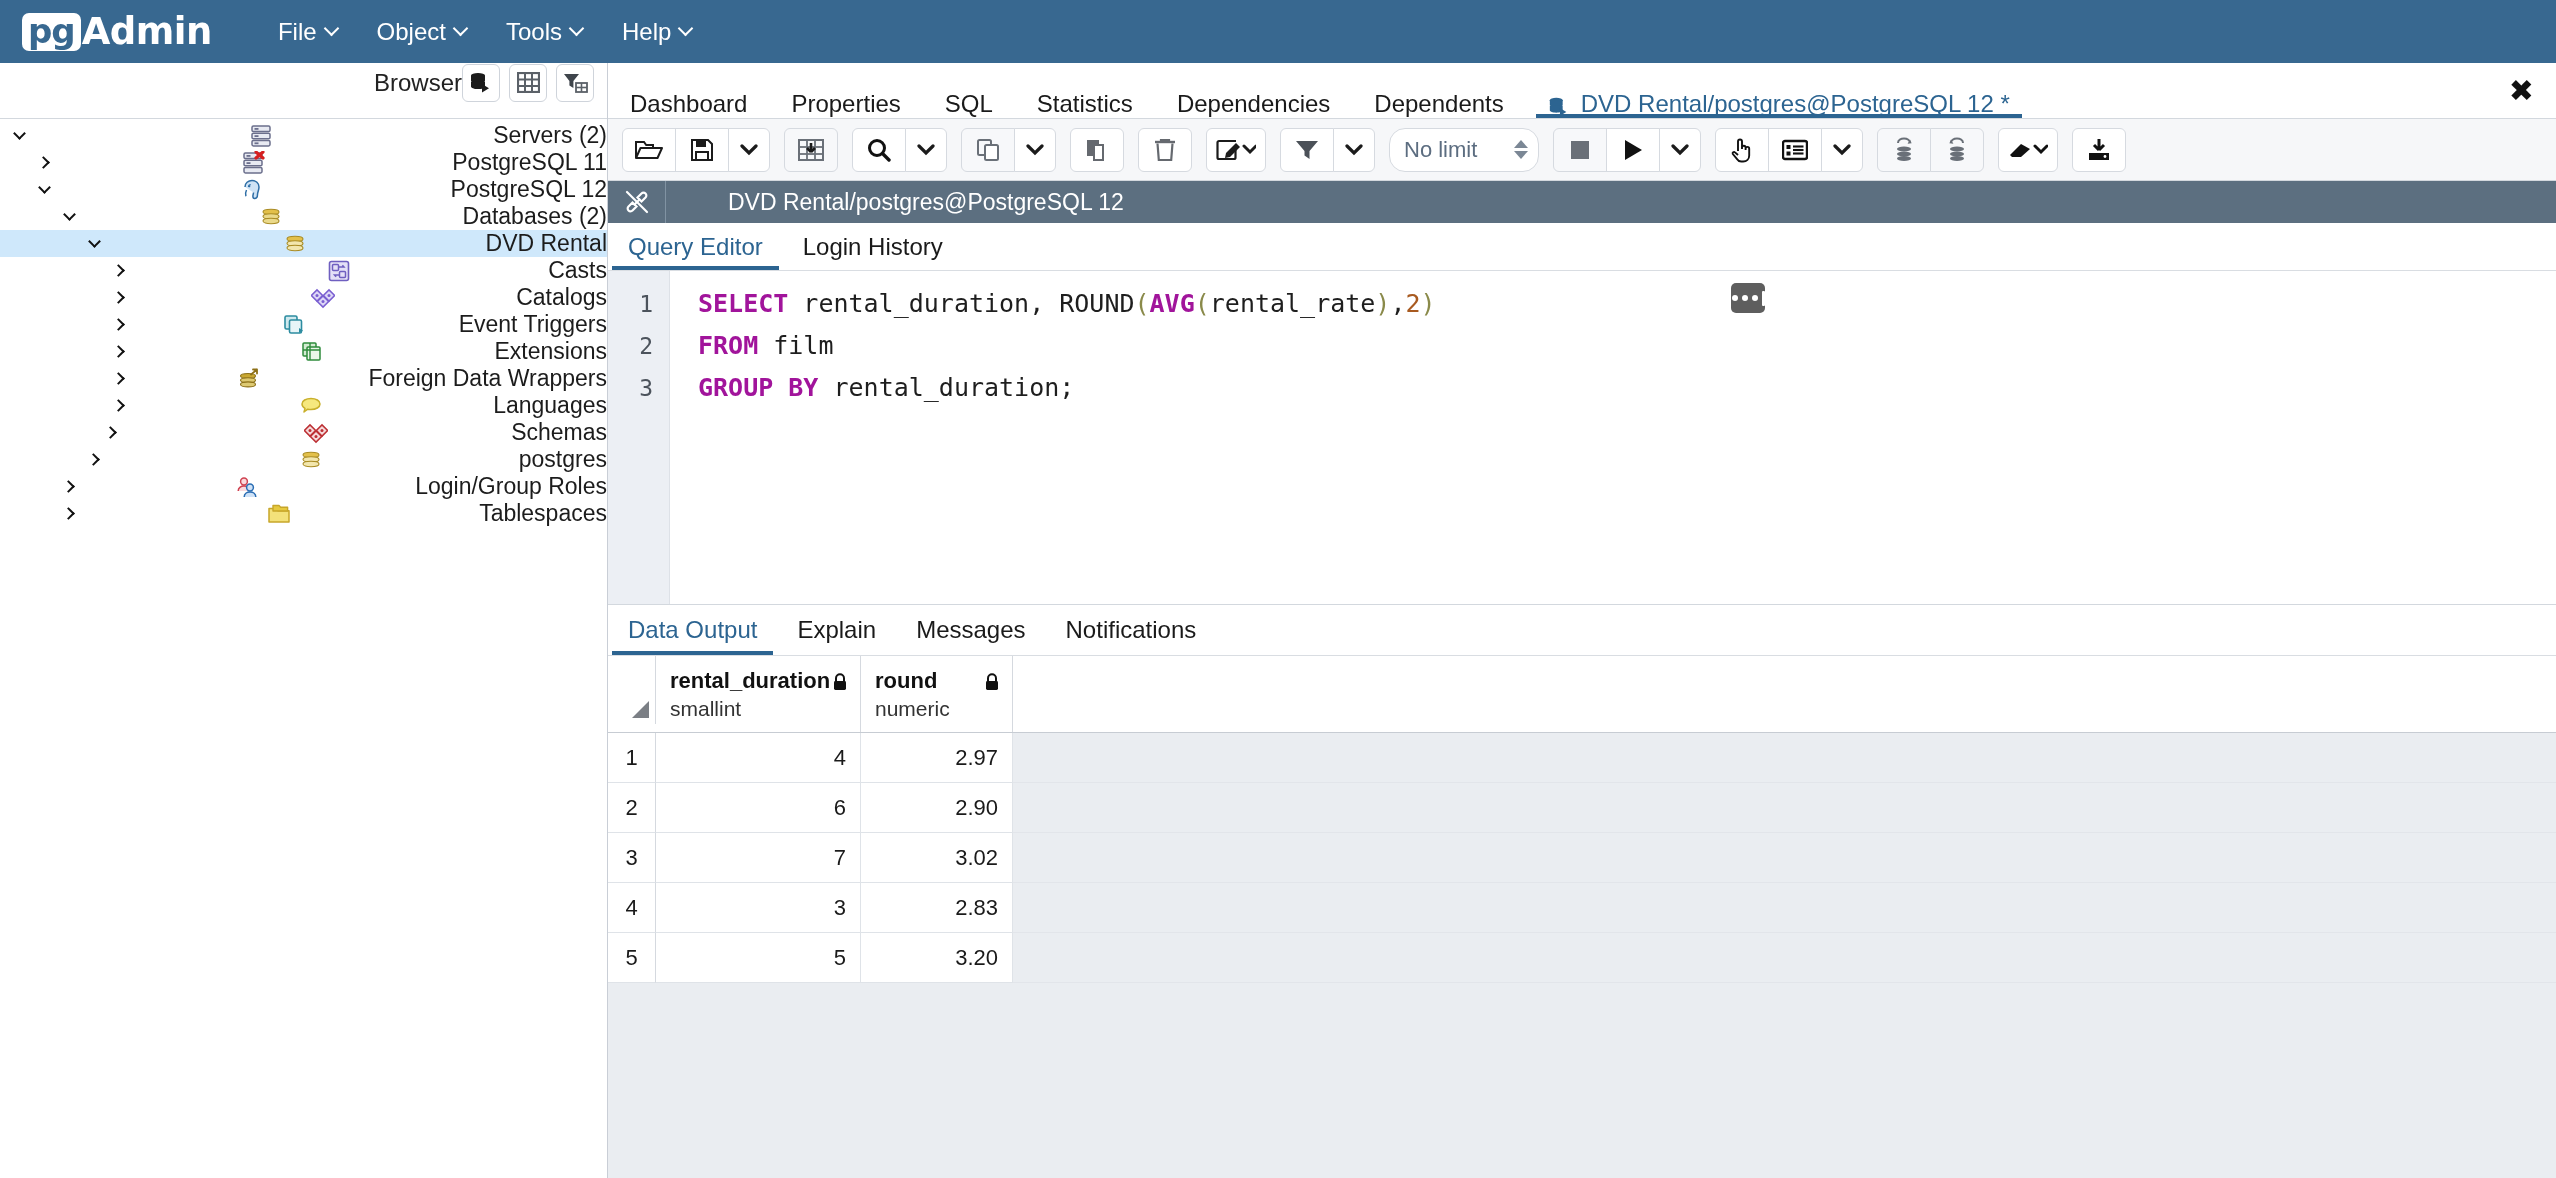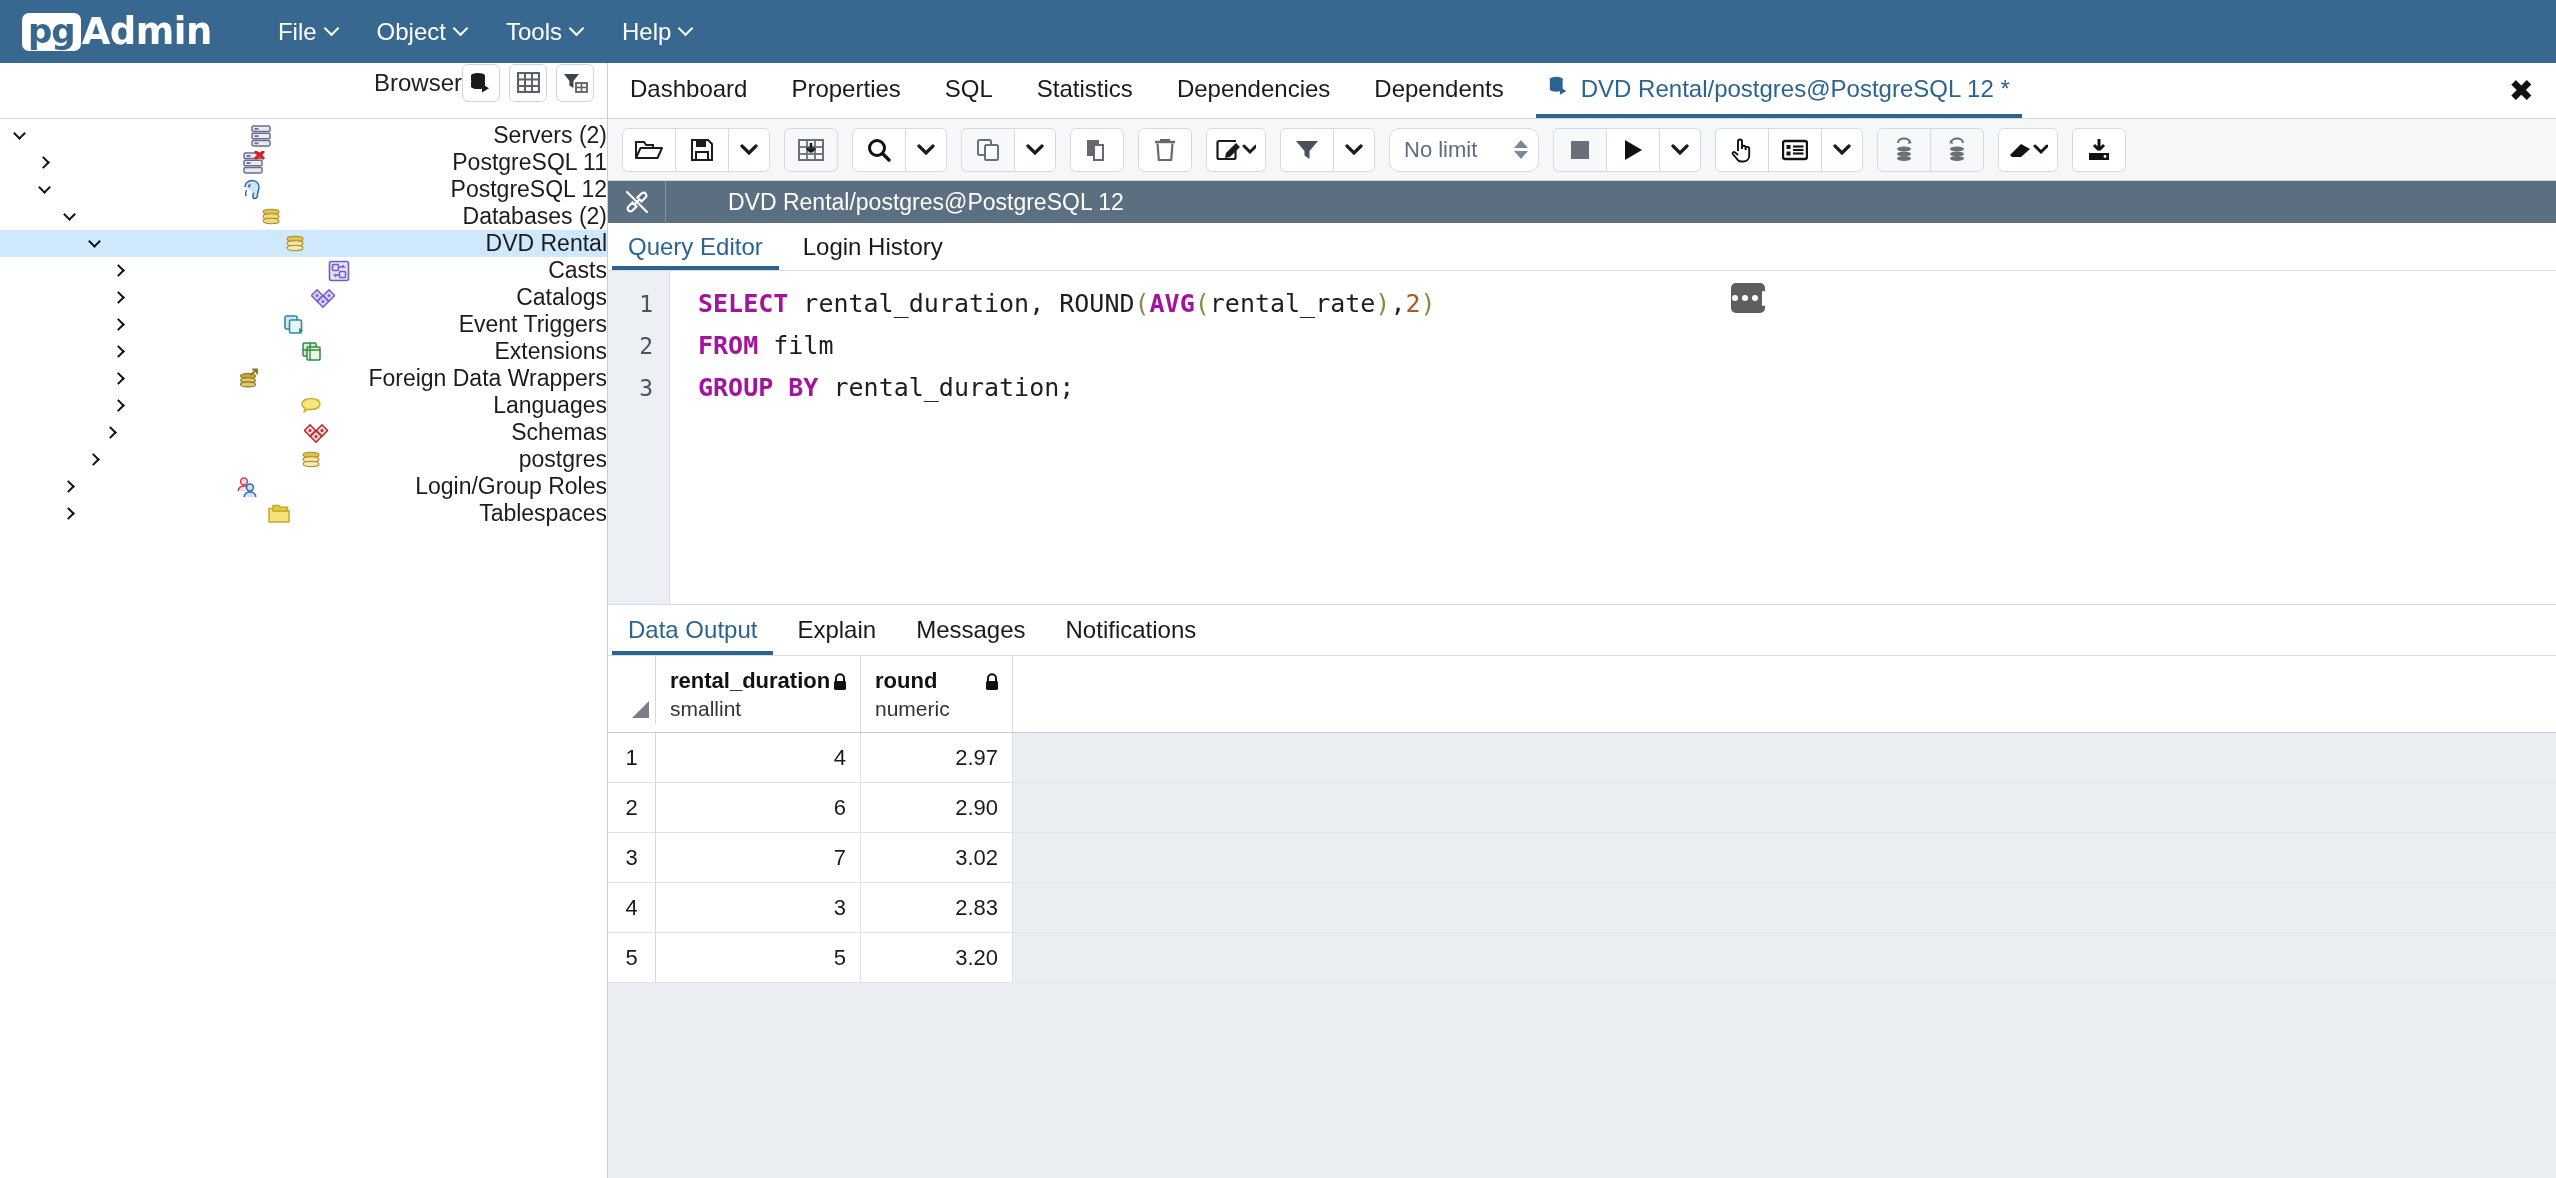--- a/index.html
+++ b/index.html
@@ -79,21 +79,21 @@
 
   
   #work { flex: 1 1 auto; display: flex; flex-direction: column; min-width: 0; background: #fff; }
 
   
   #objtabs {
     height: 56px; flex: 0 0 56px; display: flex; align-items: stretch;
     border-bottom: 1px solid #d3d8de; background: #fff; position: relative;
   }
   .otab {
-    display: flex; align-items: flex-start; gap: 11px; padding: 12px 22px;
+    display: flex; align-items: flex-end; gap: 11px; padding: 0 22px;
     font-size: 24px; color: #1a1a1a; cursor: pointer; position: relative;
   }
   .otab.active { color: #2c6491; }
   .otab.active::after {
     content: ""; position: absolute; left: 10px; right: 10px; bottom: 0;
     height: 4px; background: #2c6491;
   }
   #tab-close {
     margin-left: auto; display: flex; align-items: center;
     padding: 0 22px; font-size: 30px; color: #111; cursor: pointer;
@@ -110,21 +110,21 @@
     min-width: 54px; height: 44px; border: 1px solid #d6dae0; background: #fff;
     display: flex; align-items: center; justify-content: center; cursor: pointer;
     margin-left: -1px; padding: 0 9px;
   }
   .tgroup .tbtn:first-child { border-radius: 6px 0 0 6px; margin-left: 0; }
   .tgroup .tbtn:last-child  { border-radius: 0 6px 6px 0; }
   .tgroup .tbtn:only-child  { border-radius: 6px; }
   .tbtn.disabled { background: #f7f8fa; }
   .tbtn.narrow { min-width: 42px; }
   .limitbox {
-    width: 150px; height: 44px; border: 1px solid #d6dae0; border-radius: 10px;
+    width: 150px; height: 44px; border: 1px solid #d6dae0; border-radius: 16px;
     background: #fff; display: flex; align-items: center; justify-content: space-between;
     padding: 0 10px 0 14px; color: #5c6d80; font-size: 22px;
   }
   .spin { display: flex; flex-direction: column; gap: 3px; }
   .sp-up   { width:0;height:0;border-left:7px solid transparent;border-right:7px solid transparent;border-bottom:8px solid #7b8795; }
   .sp-down { width:0;height:0;border-left:7px solid transparent;border-right:7px solid transparent;border-top:8px solid #7b8795; }
 
   
   #connbar {
     height: 42px; flex: 0 0 42px; background: #5c6f80; color: #fff;

